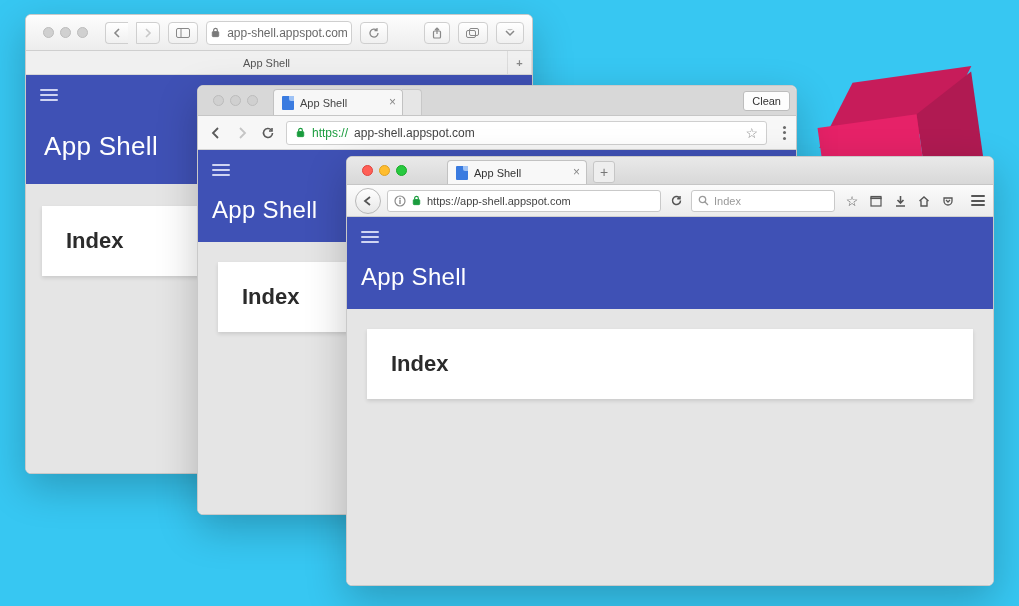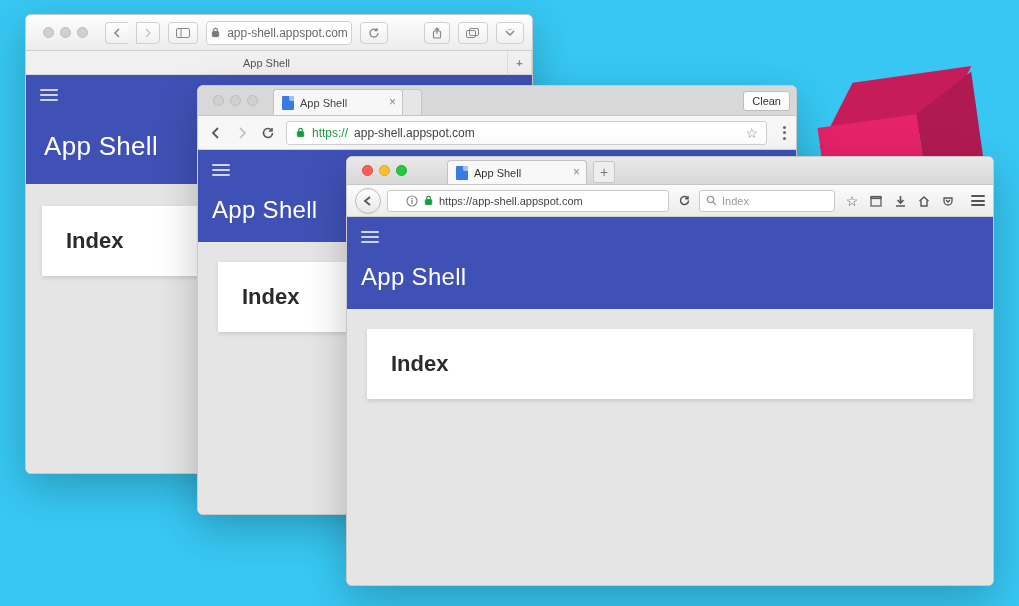--- a/index.html
+++ b/index.html
@@ -107,21 +107,21 @@
   .firefox .ftab .x { position:absolute; right:6px; top:4px; color:#888; font-size:12px; }
   .firefox .newtab { width:22px; height:22px; border:1px solid #c6c6c6; border-radius:3px; background:#eee; margin-left:6px; display:flex; align-items:center; justify-content:center; color:#777; font-size:14px; margin-bottom:1px;}
 
   .firefox .toolbar { height:32px; background:linear-gradient(#fbfbfb,#ececec); border-bottom:1px solid #cfcfcf; display:flex; align-items:center; gap:6px; padding:0 8px; font-size:11px; color:#555; }
   .firefox .back {
     width:26px; height:26px; border-radius:50%; border:1px solid #b8b8b8; background:linear-gradient(#fff,#e7e7e7);
     display:flex; align-items:center; justify-content:center;
   }
   .firefox .url {
     flex:2; height:22px; border:1px solid #c9c9c9; border-radius:3px; background:#fff;
-    display:flex; align-items:center; padding:0 18px; gap:5px;
+    display:flex; align-items:center; padding:0 6px; gap:5px;
   }
   .firefox .reload { width:18px; height:18px; display:flex; align-items:center; justify-content:center; color:#666; }
   .firefox .search {
     flex:1; height:22px; border:1px solid #c9c9c9; border-radius:3px; background:#fff;
     display:flex; align-items:center; padding:0 6px; gap:5px; color:#999;
   }
   .firefox .tb-icons { display:flex; align-items:center; gap:10px; color:#555; padding:0 4px; }
   .firefox .tb-icons span { display:inline-flex; width:14px; height:14px; align-items:center; justify-content:center; font-size:14px; }
   .firefox .burger { display:flex; flex-direction:column; justify-content:space-between; width:14px; height:11px; }
   .firefox .burger i { display:block; height:2px; background:#555; border-radius:1px; }

